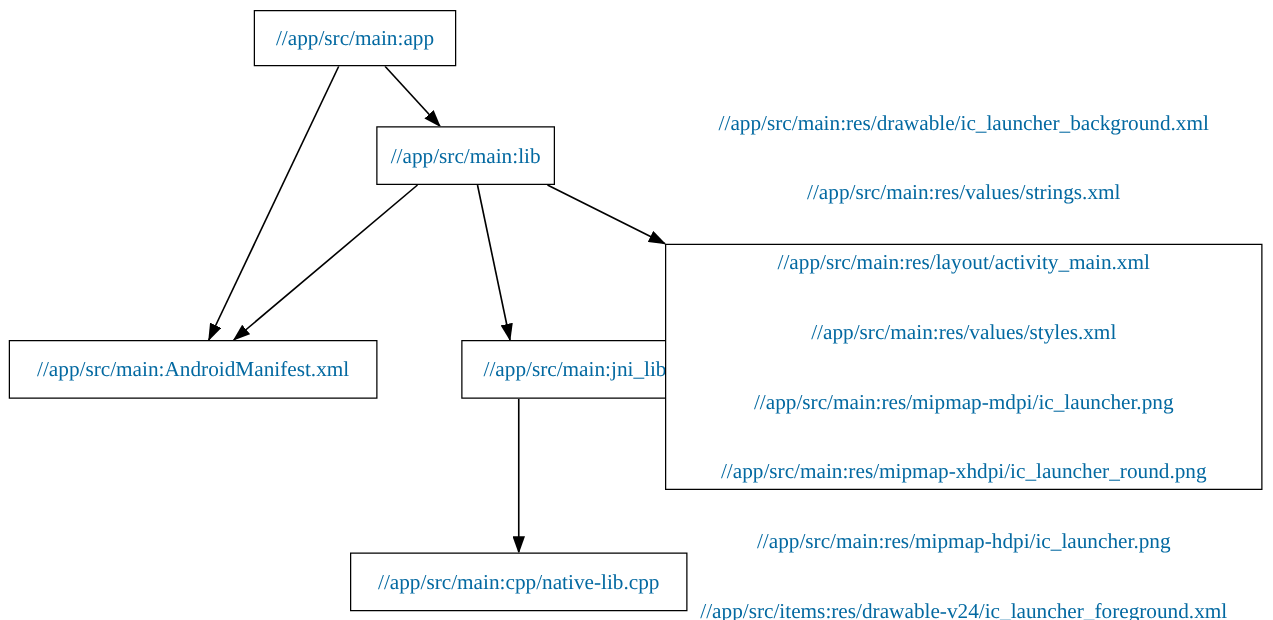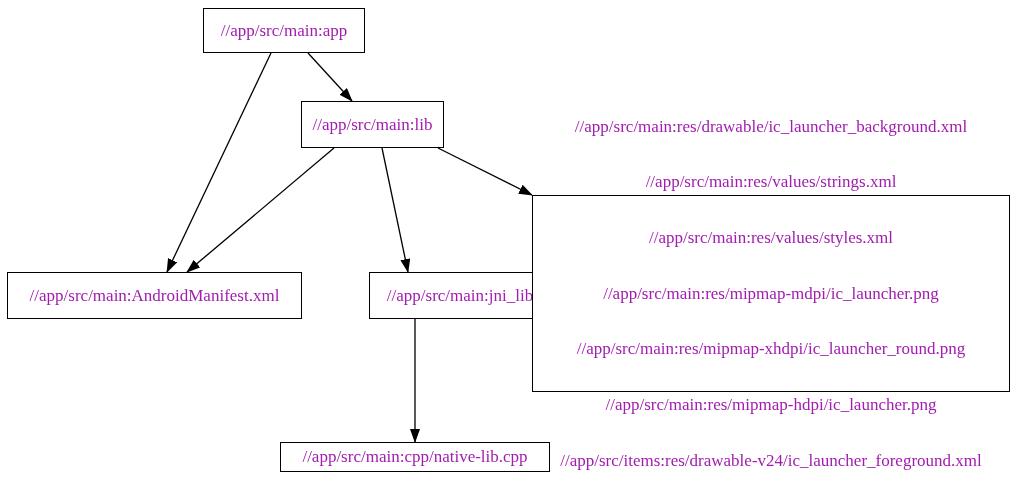--- a/index.html
+++ b/index.html
@@ -6,21 +6,21 @@
     margin: 0;
     padding: 0;
     background: #ffffff;
   }
   .canvas {
     position: relative;
     width: 1018px;
     height: 496px;
     background: #ffffff;
     font-family: "Liberation Serif", "DejaVu Serif", serif;
-    color: #a21caf;
+    color: #0369a1;
     overflow: hidden;
   }
   .edges {
     position: absolute;
     left: 0;
     top: 0;
     width: 1018px;
     height: 496px;
   }
   .edges line {
@@ -77,24 +77,25 @@
     <span>//app/src/main:AndroidManifest.xml</span>
   </div>
 
   <div class="node" style="left:325px; top:272px; width:182px; height:47px;margin-left:44px;">
     <span>//app/src/main:jni_lib</span>
   </div>
 
   <div class="node node-multi" style="left:532px; top:195px; width:478px; height:197px;">
     <div>//app/src/main:res/drawable/ic_launcher_background.xml</div>
     <div>//app/src/main:res/values/strings.xml</div>
+    <div>//app/src/main:res/layout/activity_main.xml</div>
     <div>//app/src/main:res/values/styles.xml</div>
     <div>//app/src/main:res/mipmap-mdpi/ic_launcher.png</div>
     <div>//app/src/main:res/mipmap-xhdpi/ic_launcher_round.png</div>
     <div>//app/src/main:res/mipmap-hdpi/ic_launcher.png</div>
     <div>//app/src/items:res/drawable-v24/ic_launcher_foreground.xml</div>
   </div>
 
-  <div class="node" style="left:280px; top:442px; width:270px; height:30px;">
+  <div class="node" style="left:280px; top:442px; width:270px; height:47px;">
     <span>//app/src/main:cpp/native-lib.cpp</span>
   </div>
 
 </div>
 
 </body></html>

